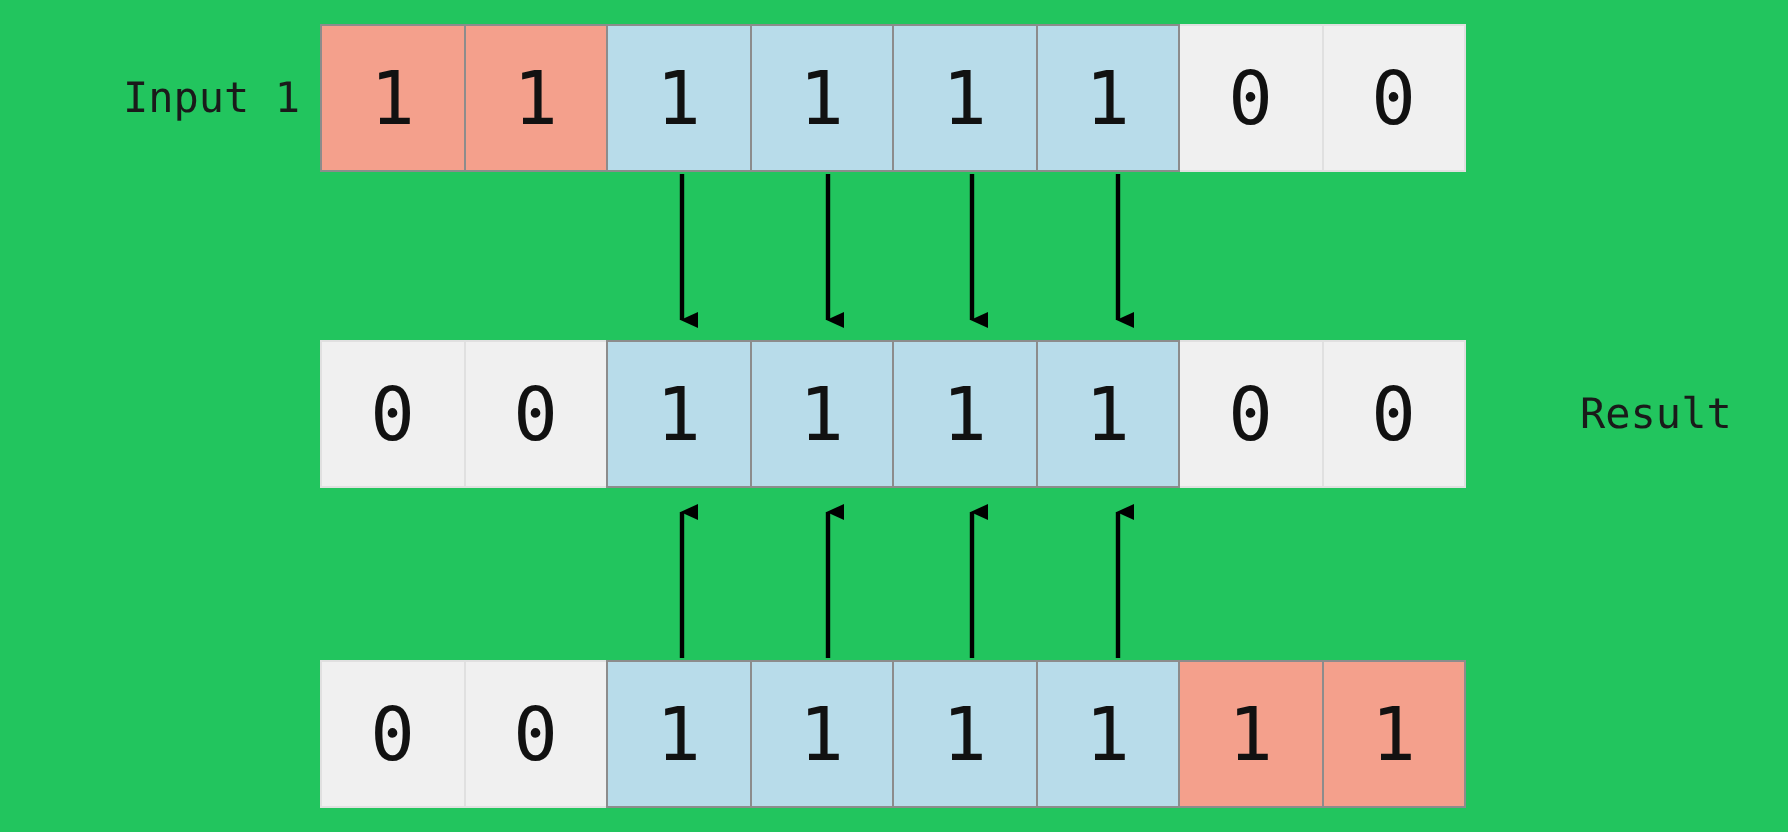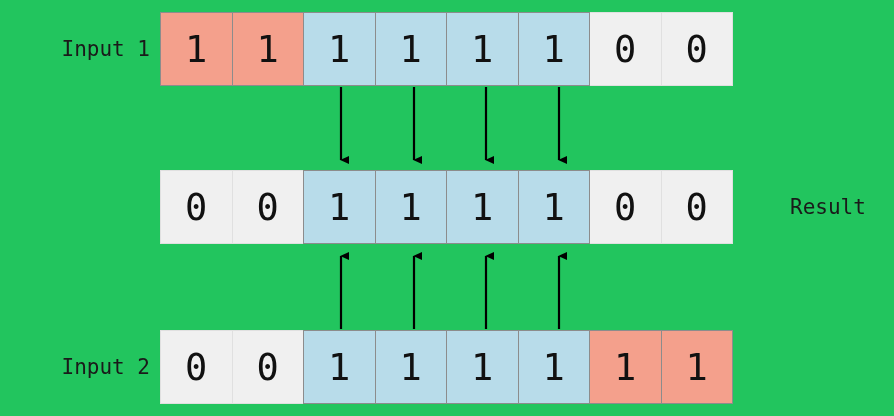--- a/index.html
+++ b/index.html
@@ -131,21 +131,20 @@
     <div class="cell neutral">0</div>
     <div class="cell neutral">0</div>
     <div class="cell blue">1</div>
     <div class="cell blue">1</div>
     <div class="cell blue">1</div>
     <div class="cell blue">1</div>
     <div class="cell neutral">0</div>
     <div class="cell neutral">0</div>
   </div>
 
-  <div class="row-label left" style="top:357px;">Input 2</div>
   <div class="row" style="top:330px;">
     <div class="cell neutral">0</div>
     <div class="cell neutral">0</div>
     <div class="cell blue">1</div>
     <div class="cell blue">1</div>
     <div class="cell blue">1</div>
     <div class="cell blue">1</div>
     <div class="cell salmon">1</div>
     <div class="cell salmon">1</div>
   </div>

